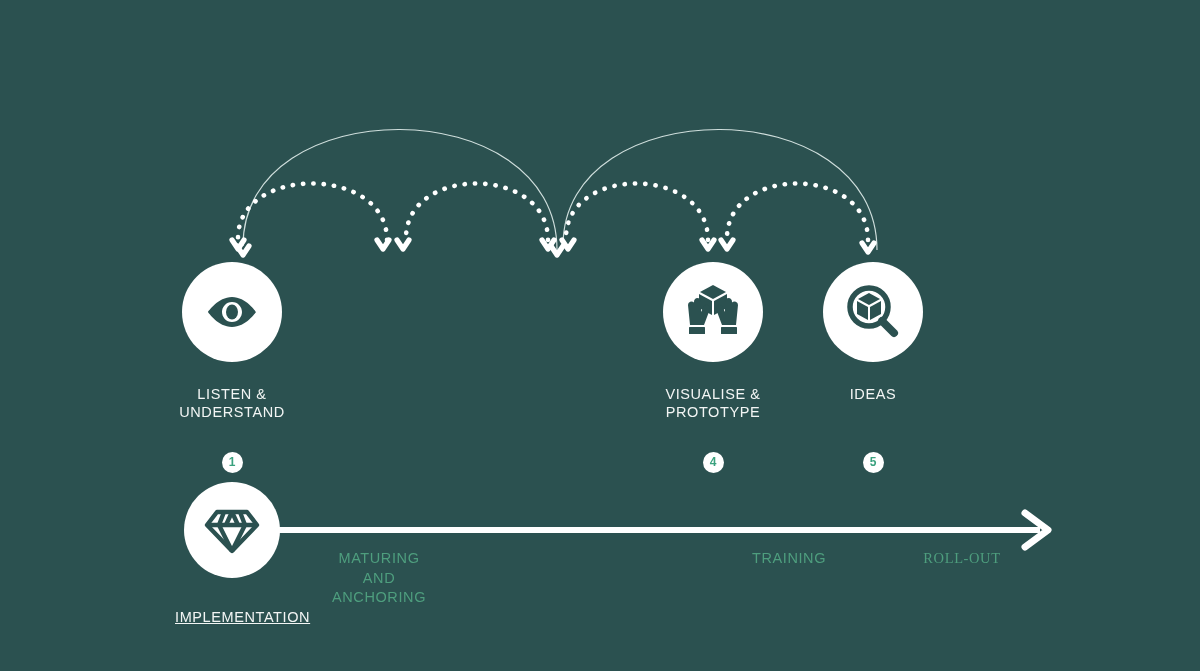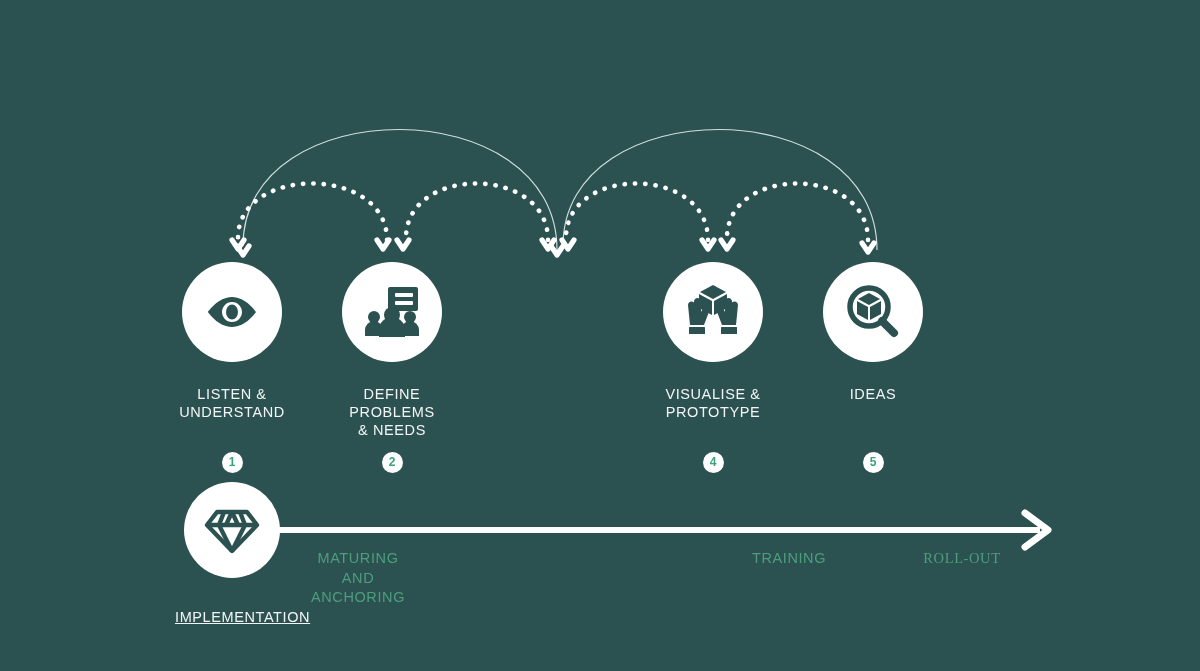--- a/index.html
+++ b/index.html
@@ -141,41 +141,20 @@
       <svg width="58" height="58" viewBox="0 0 58 58">
         <path fill="#2b5150" d="M29 14 C 15 14 5 29 5 29 C 5 29 15 44 29 44 C 43 44 53 29 53 29 C 53 29 43 14 29 14 Z M29 39 C 23 39 19 34 19 29 C 19 24 23 19 29 19 C 35 19 39 24 39 29 C 39 34 35 39 29 39 Z"></path>
         <ellipse cx="29" cy="29" rx="6" ry="7.5" fill="#2b5150"></ellipse>
       </svg>
     </div>
     <div class="step-label">LISTEN &amp;
 UNDERSTAND</div>
     <div class="step-badge" style="top:190px;">1</div>
   </div>
 
-  <div class="step" style="left:292px; top:262px;">
-    <div class="step-disc">
-      <svg width="56" height="56" viewBox="0 0 56 56">
-        <g fill="#2b5150">
-          <path d="M26 3 h26 a2 2 0 0 1 2 2 v20 a2 2 0 0 1 -2 2 h-17 l-9 8 v-8 h-0 a2 2 0 0 1 -2 -2 v-20 a2 2 0 0 1 2 -2 Z"></path>
-          <rect x="31" y="9" width="18" height="4" rx="1" fill="#ffffff"></rect>
-          <rect x="31" y="17" width="18" height="4" rx="1" fill="#ffffff"></rect>
-          <circle cx="10" cy="33" r="6"></circle>
-          <path d="M1 52 v-6 a9 9 0 0 1 18 0 v6 Z"></path>
-          <circle cx="46" cy="33" r="6"></circle>
-          <path d="M37 52 v-6 a9 9 0 0 1 18 0 v6 Z"></path>
-          <circle cx="28" cy="31" r="8"></circle>
-          <path d="M15 53 v-7 a13 13 0 0 1 26 0 v7 Z"></path>
-        </g>
-      </svg>
-    </div>
-    <div class="step-label">DEFINE
-PROBLEMS
-&amp; NEEDS</div>
-    <div class="step-badge" style="top:190px;">2</div>
-  </div>
 
 
   <div class="step" style="left:613px; top:262px;">
     <div class="step-disc">
       <svg width="58" height="58" viewBox="0 0 58 58">
         <g fill="#2b5150">
           <path d="M29 2 L 42 9 L 29 16 L 16 9 Z"></path>
           <path d="M15 11 L 28 18 L 28 32 L 15 25 Z"></path>
           <path d="M43 11 L 30 18 L 30 32 L 43 25 Z"></path>
           <path d="M13 15 a4 4 0 0 1 4 4 v10 l3 -6 a3.5 3.5 0 0 1 6 3 L 20 42 L 6 42 L 4 22 a3.5 3.5 0 0 1 6 -2.5 V 19 a4 4 0 0 1 3 -4 Z"></path>
@@ -215,19 +194,19 @@
         <path d="M3 23 H 53"></path>
         <path d="M20 10 L 15 23 L 28 49"></path>
         <path d="M36 10 L 41 23 L 28 49"></path>
         <path d="M28 10 L 22 23"></path>
         <path d="M28 10 L 34 23"></path>
       </g>
     </svg>
   </div>
   <div class="impl-label" style="left:175px; top:609px;text-decoration:underline;">IMPLEMENTATION</div>
 
-  <div class="phase-label" style="left:358px; top:549px;">MATURING
+  <div class="phase-label" style="left:379px; top:549px;">MATURING
 AND
 ANCHORING</div>
   <div class="phase-label" style="left:789px; top:549px;">TRAINING</div>
   <div class="phase-label" style="left:962px; top:549px;font-family:Liberation Serif, serif;">ROLL-OUT</div>
 
 </div>
 
 </body></html>

